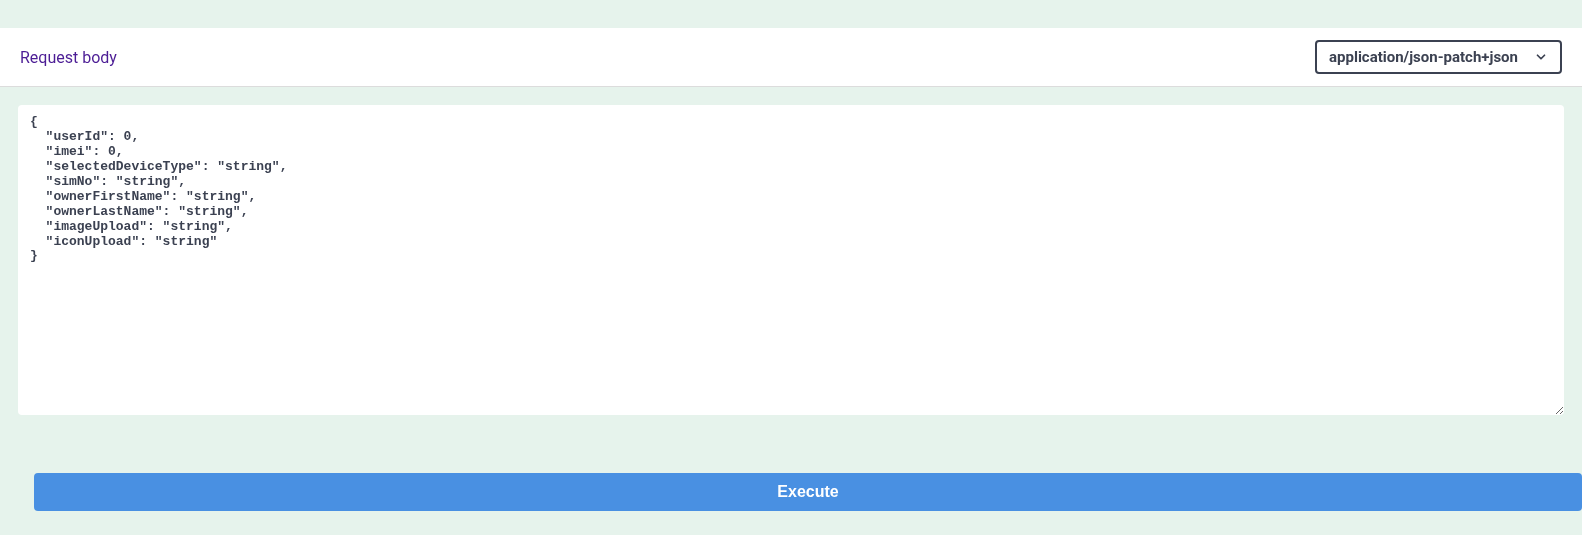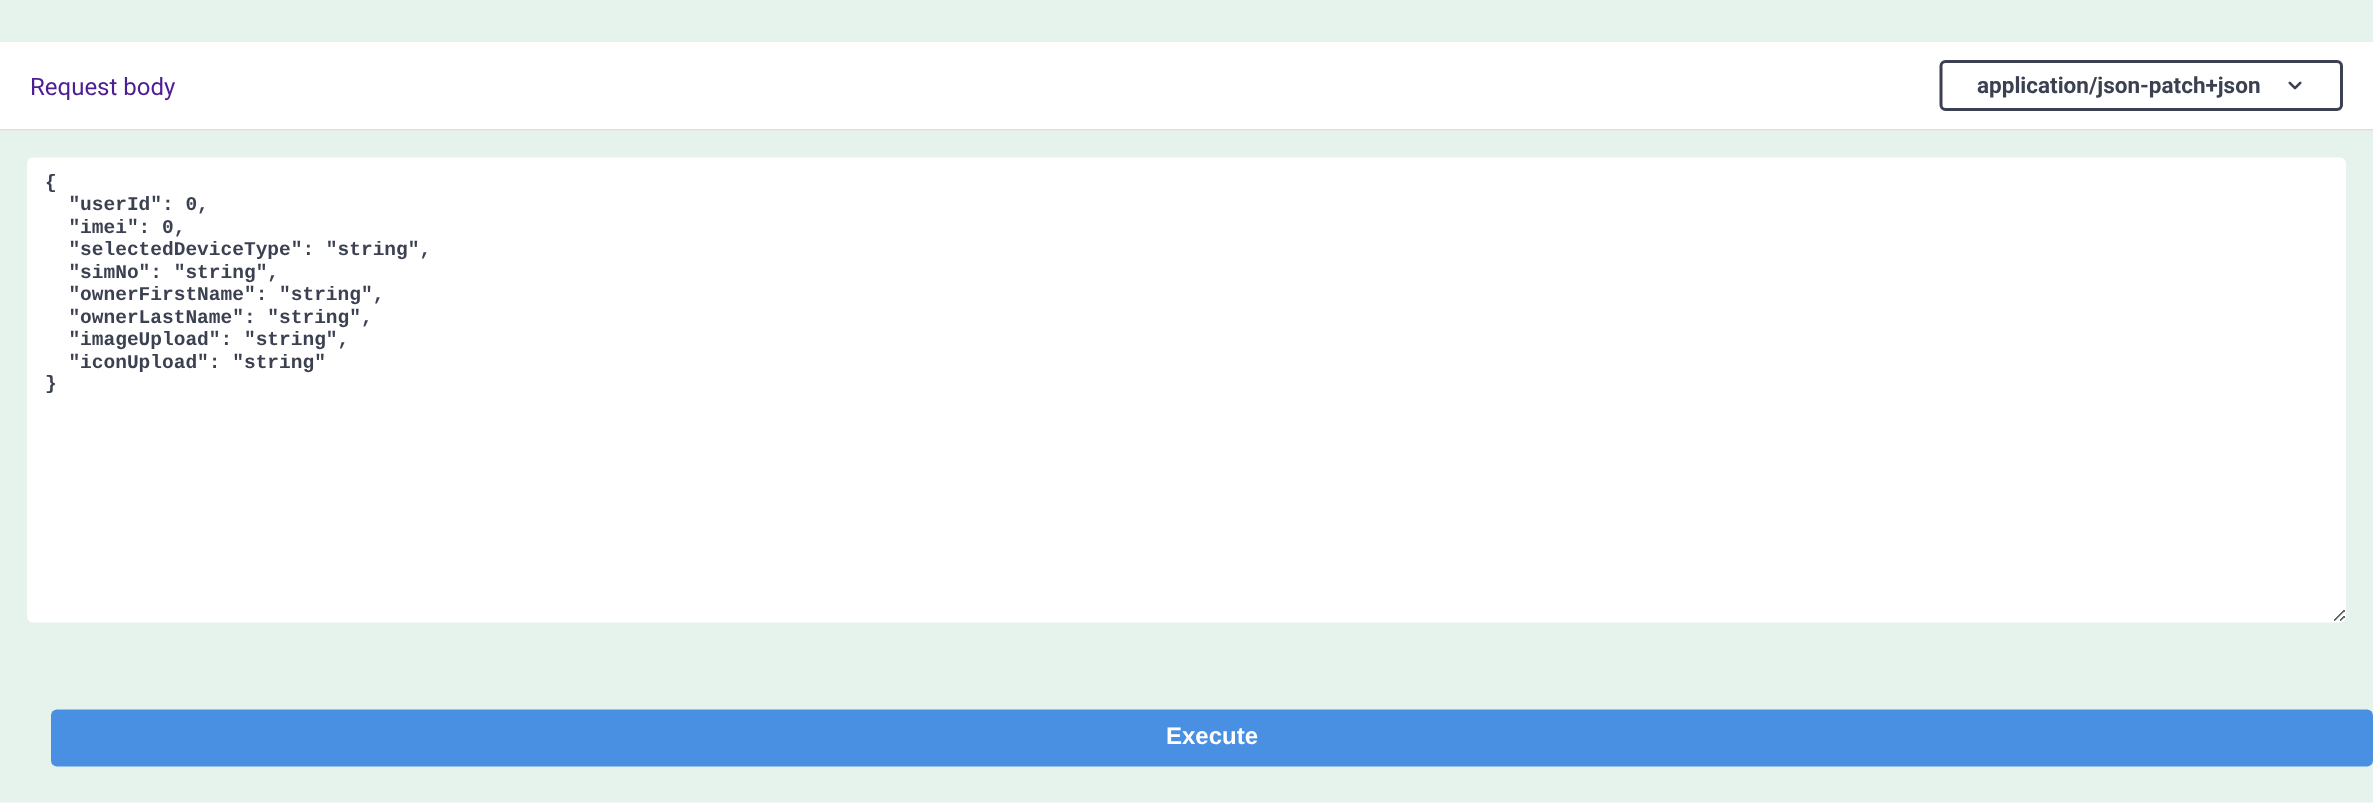--- a/index.html
+++ b/index.html
@@ -25,21 +25,21 @@
     }
     .header-label {
       font-size: 16px;
       color: #4c1d95;
     }
     .content-type-select {
       display: flex;
       align-items: center;
       border: 2px solid #3b4151;
       border-radius: 4px;
-      padding: 6px 23px;
+      padding: 6px 12px;
       cursor: pointer;
       background: #ffffff;
       user-select: none;
     }
     .content-type-select-value {
       font-size: 15px;
       font-weight: 700;
       color: #3b4151;
       margin-right: 16px;
     }

